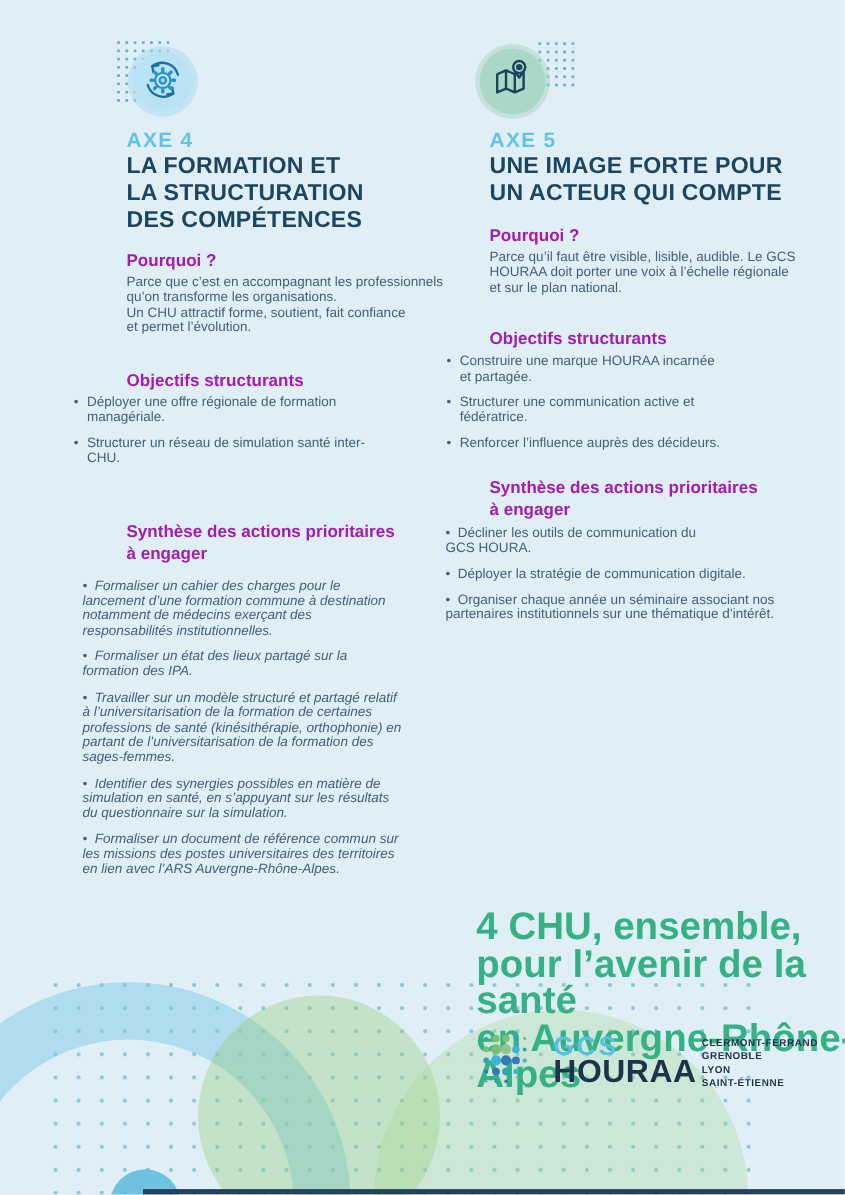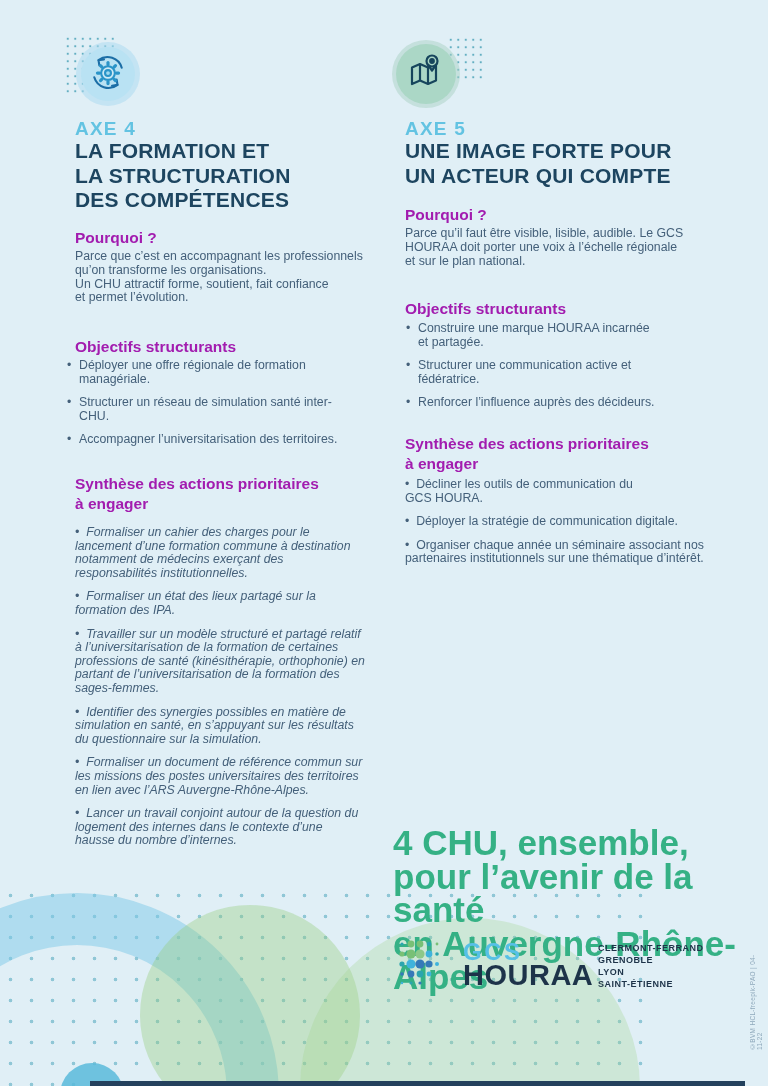--- a/index.html
+++ b/index.html
@@ -1,21 +1,21 @@
 <!DOCTYPE html>
 <html><head>
 <meta charset="utf-8">
 <style>
   html,body{margin:0;padding:0;}
   #page{
     position:relative;width:768px;height:1086px;overflow:hidden;
     background:#e0eff6;font-family:"Liberation Sans",sans-serif;
     -webkit-font-smoothing:antialiased;
   }
-  .abs{position:absolute;}
+  .abs{position:absolute;margin-left:40px;}
   
   .dots-small{
     background-image:radial-gradient(circle,rgba(32,140,165,.65) 1.1px,transparent 1.5px);
     background-size:7.5px 7.5px;
   }
   .dots-big{
     background-image:radial-gradient(circle,rgba(45,150,175,.45) 1.6px,transparent 2.1px);
     background-size:21px 21px;
   }
   .circle{border-radius:50%;}
@@ -88,32 +88,30 @@
   <div class="abs sec-h" style="left:75px;top:228px;">Pourquoi ?</div>
   <div class="abs body-t" style="left:75px;top:250px;width:312px;">Parce que c’est en accompagnant les professionnels
 qu’on transforme les organisations.
 Un CHU attractif forme, soutient, fait confiance
 et permet l’évolution.</div>
 
   <div class="abs sec-h" style="left:75px;top:337px;">Objectifs structurants</div>
   <ul class="abs blist hang" style="left:66px;top:359px;width:285px;">
     <li>Déployer une offre régionale de formation managériale.</li>
     <li>Structurer un réseau de simulation santé inter-CHU.</li>
-    <li>Accompagner l’universitarisation des territoires.</li>
   </ul>
 
   <div class="abs sec-h" style="left:75px;top:474px;">Synthèse des actions prioritaires
 à engager</div>
   <ul class="abs blist flat" style="left:75px;top:526px;width:290px;font-style:italic;">
     <li>Formaliser un cahier des charges pour le lancement d’une formation commune à destination notamment de médecins exerçant des responsabilités institutionnelles.</li>
     <li>Formaliser un état des lieux partagé sur la formation des IPA.</li>
     <li>Travailler sur un modèle structuré et partagé relatif à l’universitarisation de la formation de certaines professions de santé (kinésithérapie, orthophonie) en partant de l’universitarisation de la formation des sages-femmes.</li>
     <li>Identifier des synergies possibles en matière de simulation en santé, en s’appuyant sur les résultats du questionnaire sur la simulation.</li>
     <li>Formaliser un document de référence commun sur les missions des postes universitaires des territoires en lien avec l’ARS Auvergne-Rhône-Alpes.</li>
-    <li>Lancer un travail conjoint autour de la question du logement des internes dans le contexte d’une hausse du nombre d’internes.</li>
   </ul>
 
   <div class="abs dots-small" style="left:447px;top:36px;width:38px;height:44px;"></div>
   <div class="abs circle" style="left:392px;top:40px;width:68px;height:68px;background:rgba(170,210,195,.5);"></div>
   <div class="abs chip" style="left:396px;top:44px;width:60px;height:60px;background:#abd7c6;">
     <span>
       <svg width="40" height="40" viewBox="0 0 40 40">
         <g fill="none" stroke="#16455c" stroke-width="2.2" stroke-linejoin="round">
           <path d="M6,15.5 L14,12 L22,15.5 L30,12 V28.5 L22,32 L14,28.5 L6,32 Z"></path>
           <path d="M14,12 V28.5 M22,15.5 V32"></path>

